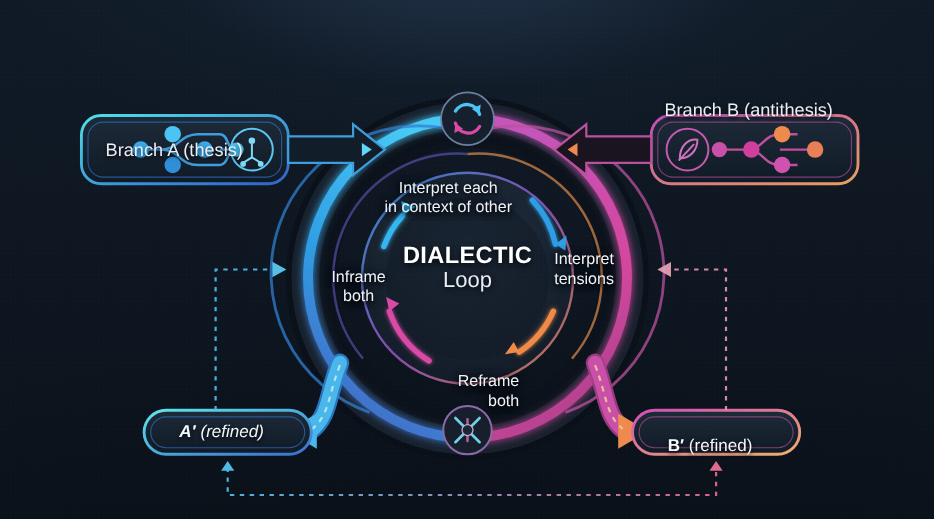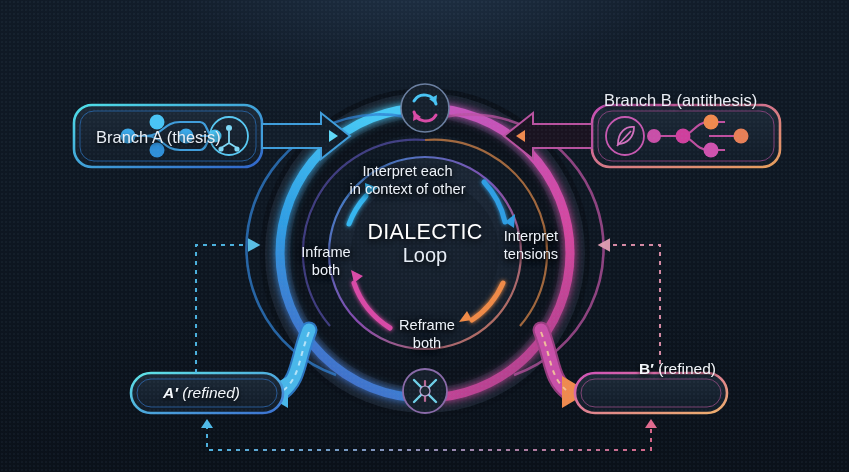--- a/index.html
+++ b/index.html
@@ -28,25 +28,25 @@
 
   .boxtxt{position:absolute;white-space:nowrap;font-size:15.5px;color:#f3f7fb;
     text-shadow:0 2px 4px rgba(0,0,0,.85);}
   .boxtxt b{font-weight:700;}
 
   .ringtxt{position:absolute;text-align:center;color:#eef3fa;font-size:14.6px;
     line-height:1.2;white-space:nowrap;text-shadow:0 2px 5px rgba(0,0,0,.95),0 0 9px rgba(0,0,0,.8);}
   #tInterpret{left:320px;top:131px;width:175px;margin-top:32px;}
   #tIdentify{left:487px;top:228px;width:88px;}
   #tInframe{left:285px;top:244px;width:82px;}
-  #tReframe{left:382px;top:317px;width:90px;}
+  #tReframe{left:382px;top:339px;width:90px;text-align:right;}
 
   #ctr{position:absolute;left:350px;top:221px;width:150px;text-align:center;
     text-shadow:0 2px 6px rgba(0,0,0,.95);}
-  #ctr .c1{font-size:21.5px;font-weight:400;color:#ffffff;letter-spacing:.3px;line-height:1.08;}
+  #ctr .c1{font-size:21.5px;font-weight:700;color:#ffffff;letter-spacing:.3px;line-height:1.08;}
   #ctr .c2{font-size:20px;font-weight:400;color:#e6edf6;line-height:1.18;}
 </style>
 </head>
 <body>
 
 <div id="stage">
 
   <svg id="svg" viewBox="0 0 849 472">
     <defs>
       <linearGradient id="gA" x1="0" y1="0" x2="1" y2="0">
@@ -280,16 +280,16 @@
   </div>
 
   <div id="ctr">
     <div class="c1">DIALECTIC</div>
     <div class="c2">Loop</div>
   </div>
 
   <div class="boxtxt" style="left:163px;top:384px;font-style:italic;">
     <b>A′</b><span> (refined)</span>
   </div>
-  <div class="boxtxt" style="left:607px;top:360px;margin-left:32px;">
+  <div class="boxtxt" style="left:607px;top:397px;">
     <b>B′</b><span> (refined)</span>
   </div>
 </div>
 
 </body></html>

